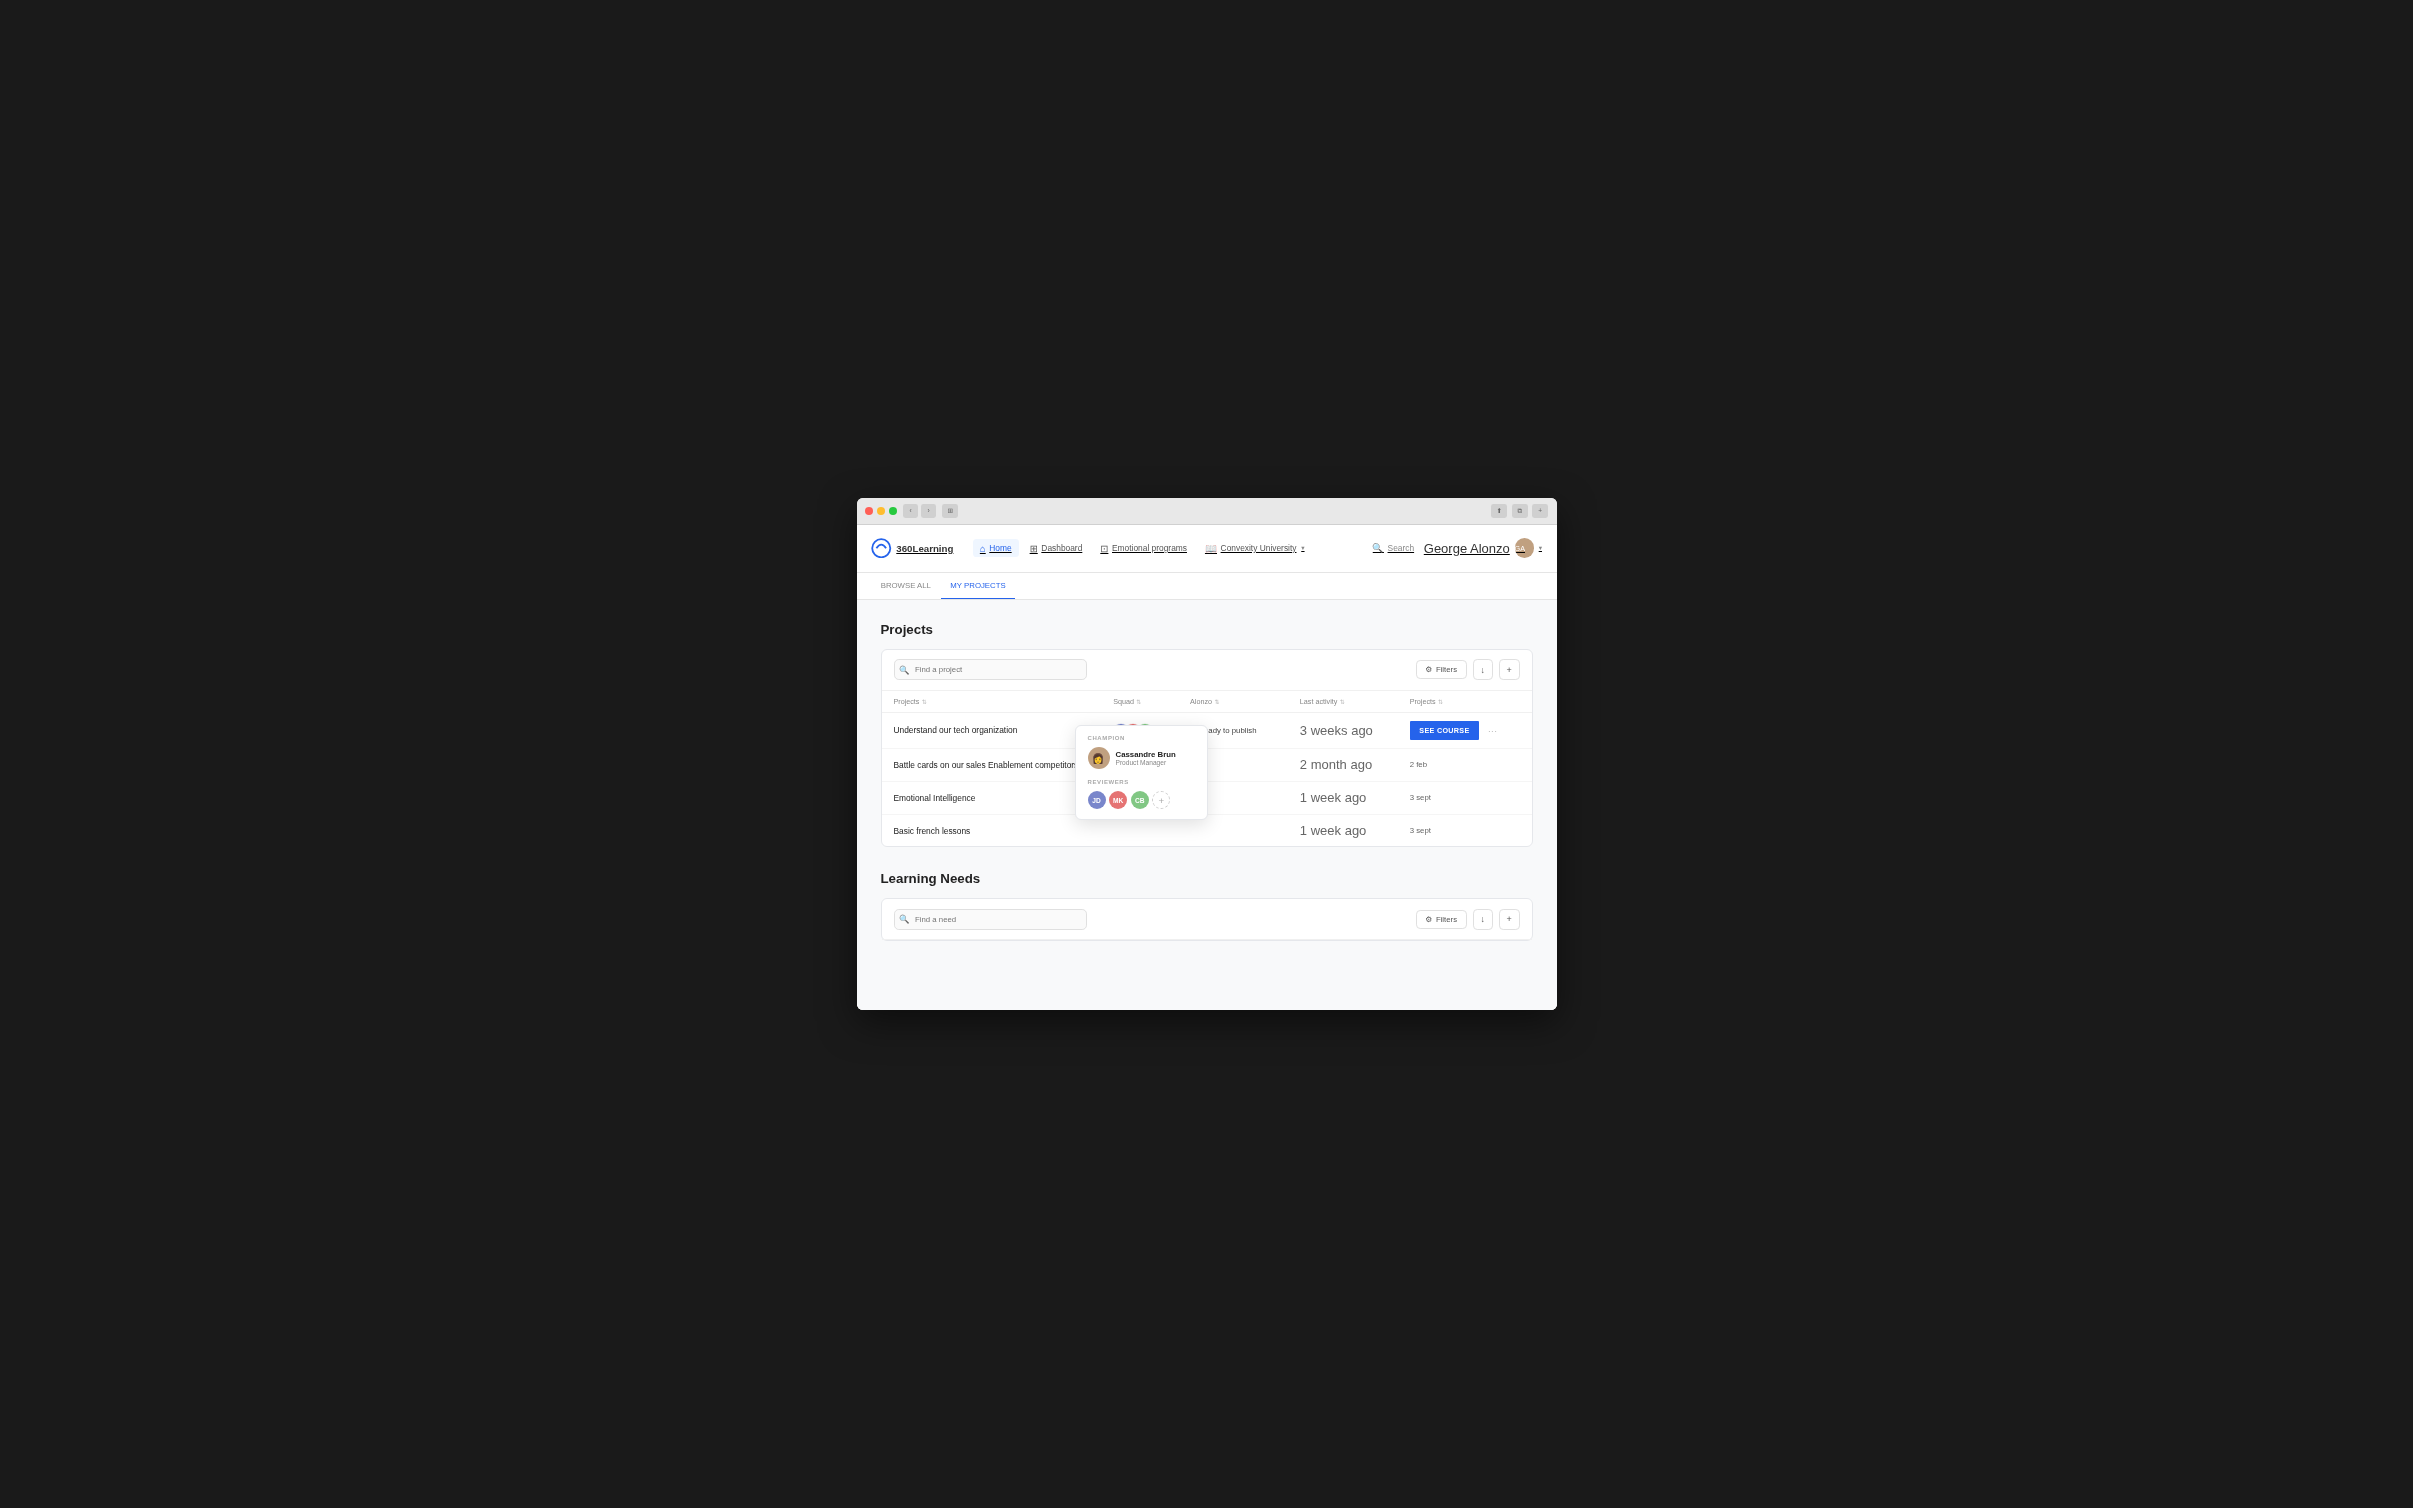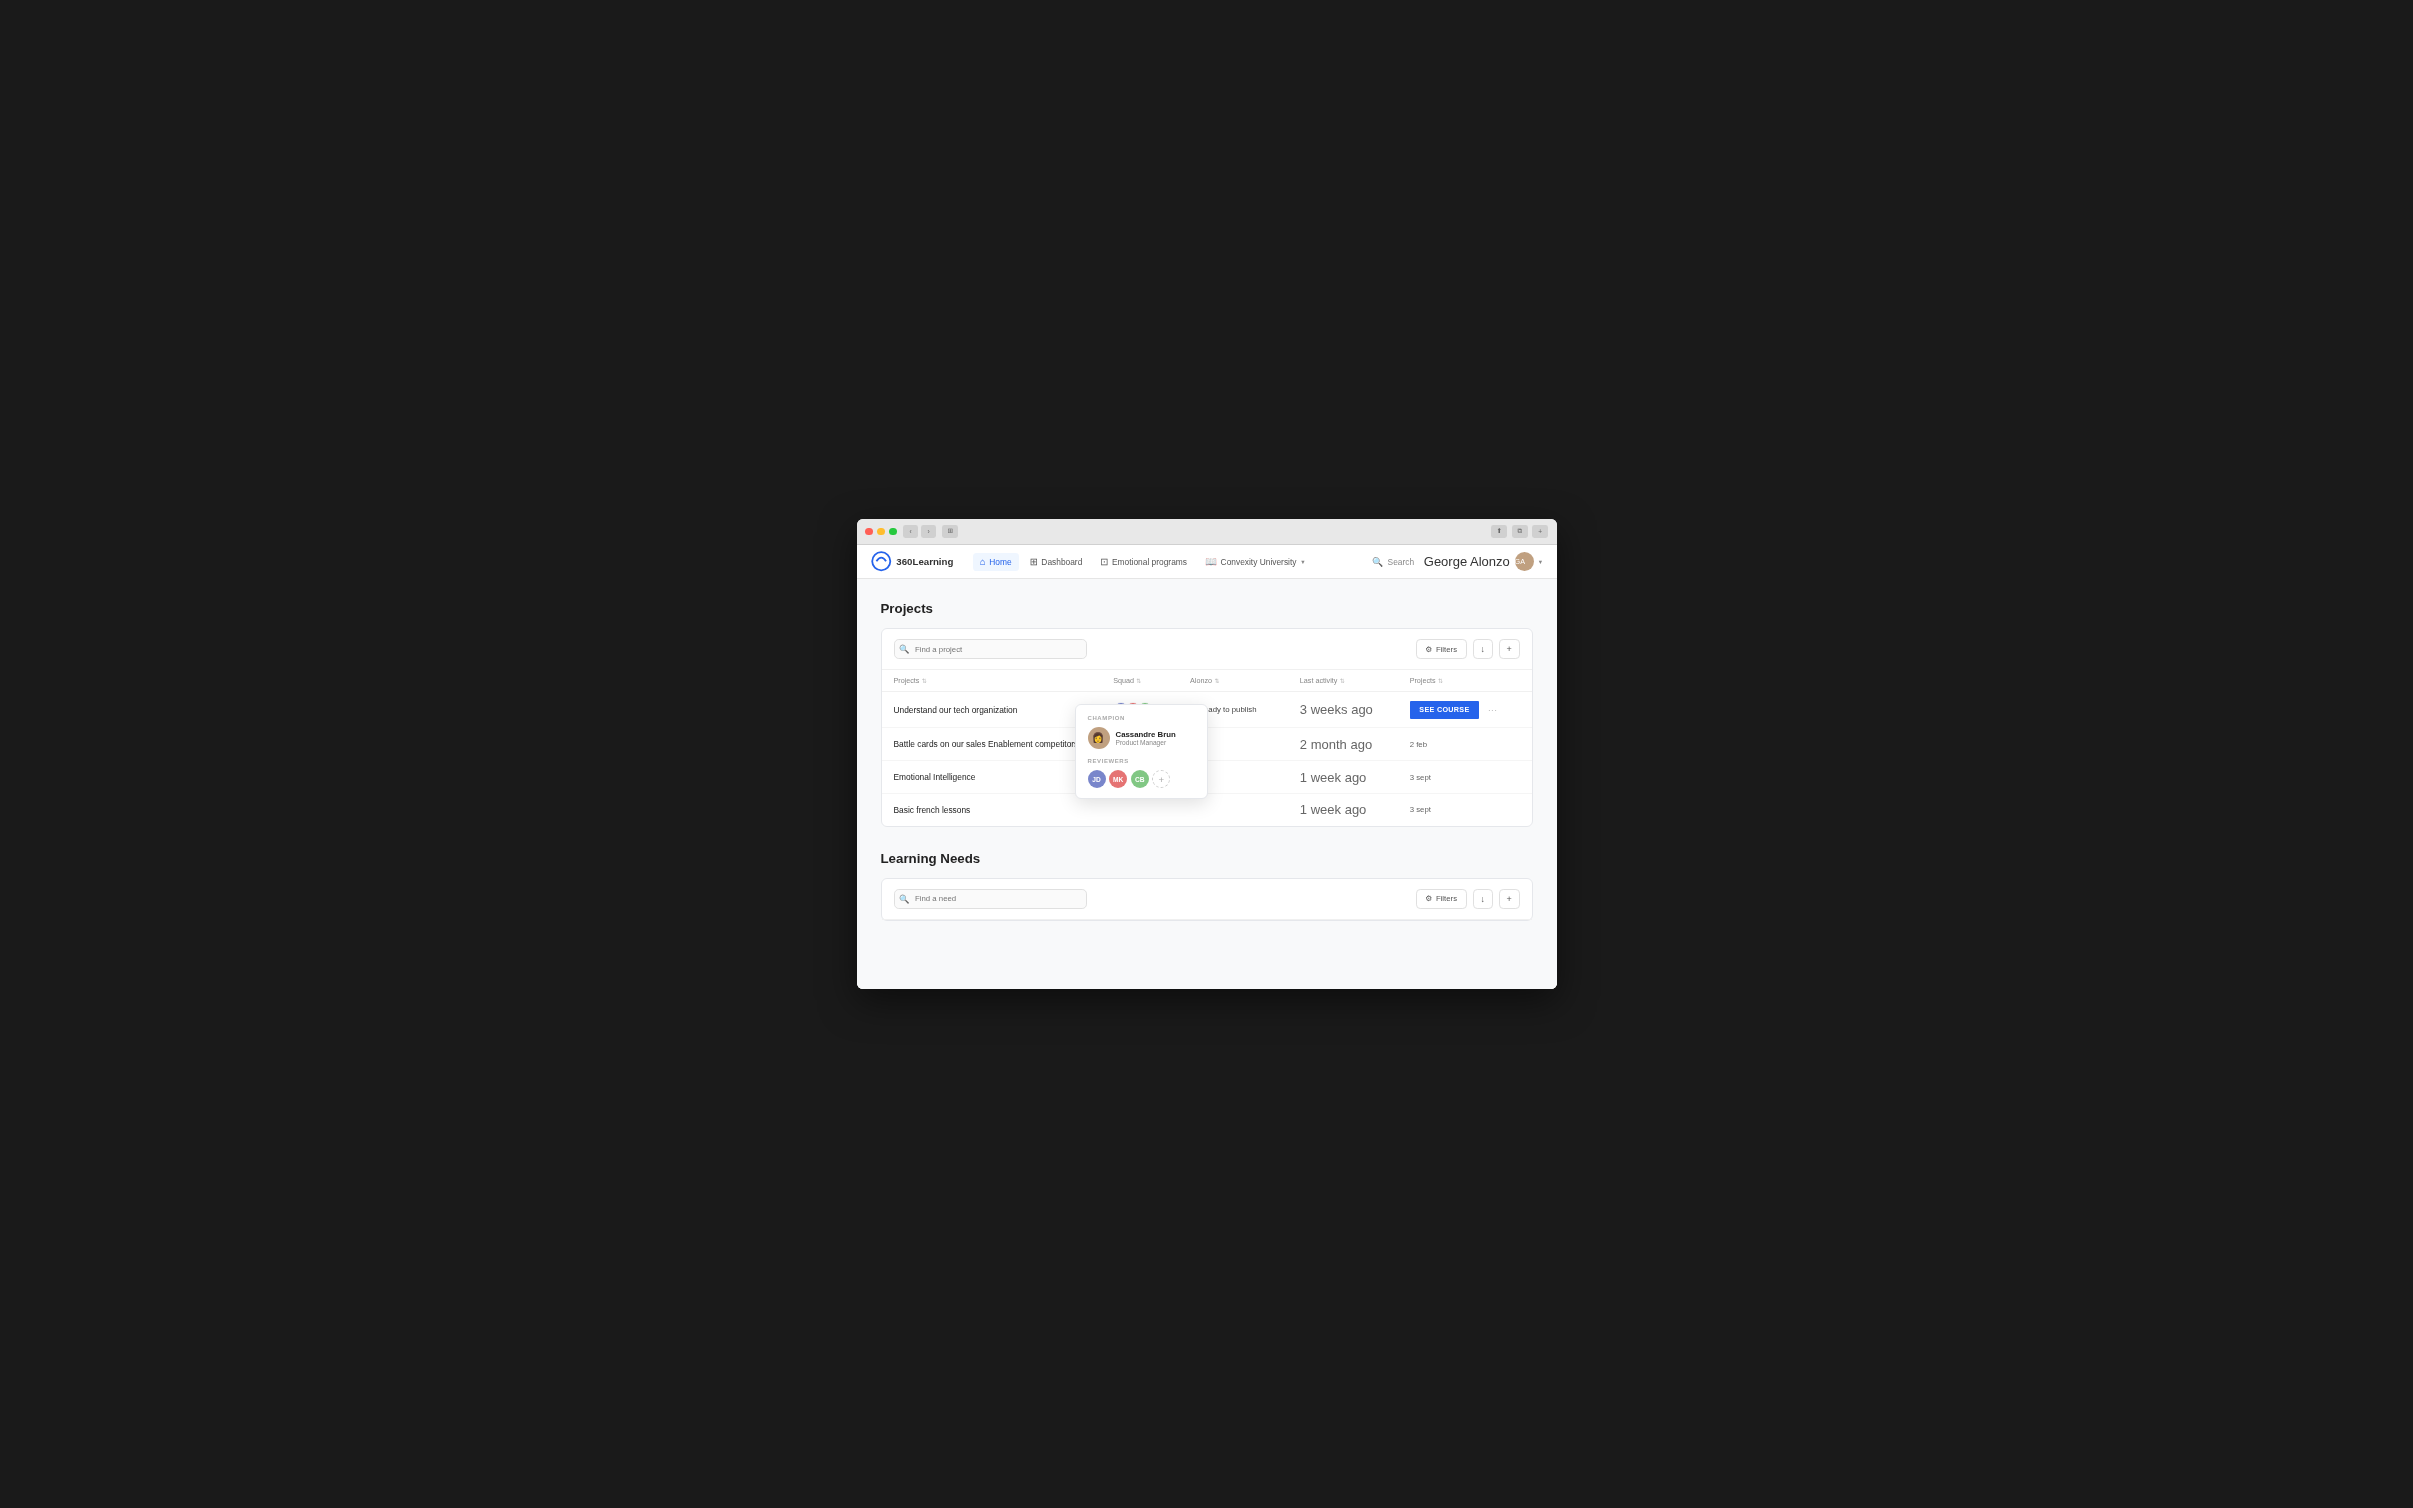--- a/index.html
+++ b/index.html
@@ -83,23 +83,24 @@
     }
     
     .app-container {
       background: white;
     }
     
     .top-nav {
       display: flex;
       align-items: center;
       padding: 0 14.5px;
-      height: 34px;
+      height: 48px;
       border-bottom: 0.6px solid #e5e5e5;
       background: white;
+      text-decoration: underline;
     }
     .logo-area {
       display: flex;
       align-items: center;
       gap: 4.8px;
       margin-right: 19.3px;
     }
     .logo-icon {
       width: 20.5px;
       height: 20.5px;
@@ -551,20 +552,28 @@
         <div class="user-area">
           <span class="user-name">George Alonzo</span>
           <div class="user-avatar">
             <span style="font-size:7.2px;">GA</span>
           </div>
           <span style="font-size:6.6px; color:#888;">▾</span>
         </div>
       </div>
     </div>
 
+    <div class="sub-nav">
+      <div class="sub-nav-item">
+        <span>BROWSE ALL</span>
+      </div>
+      <div class="sub-nav-item active">
+        <span>MY PROJECTS</span>
+      </div>
+    </div>
 
     <div class="main-content">
 
       <div>
         <h2 class="section-title">Projects</h2>
 
         <div class="projects-card">
 
           <div class="card-toolbar">
             <div class="search-input-wrap">

